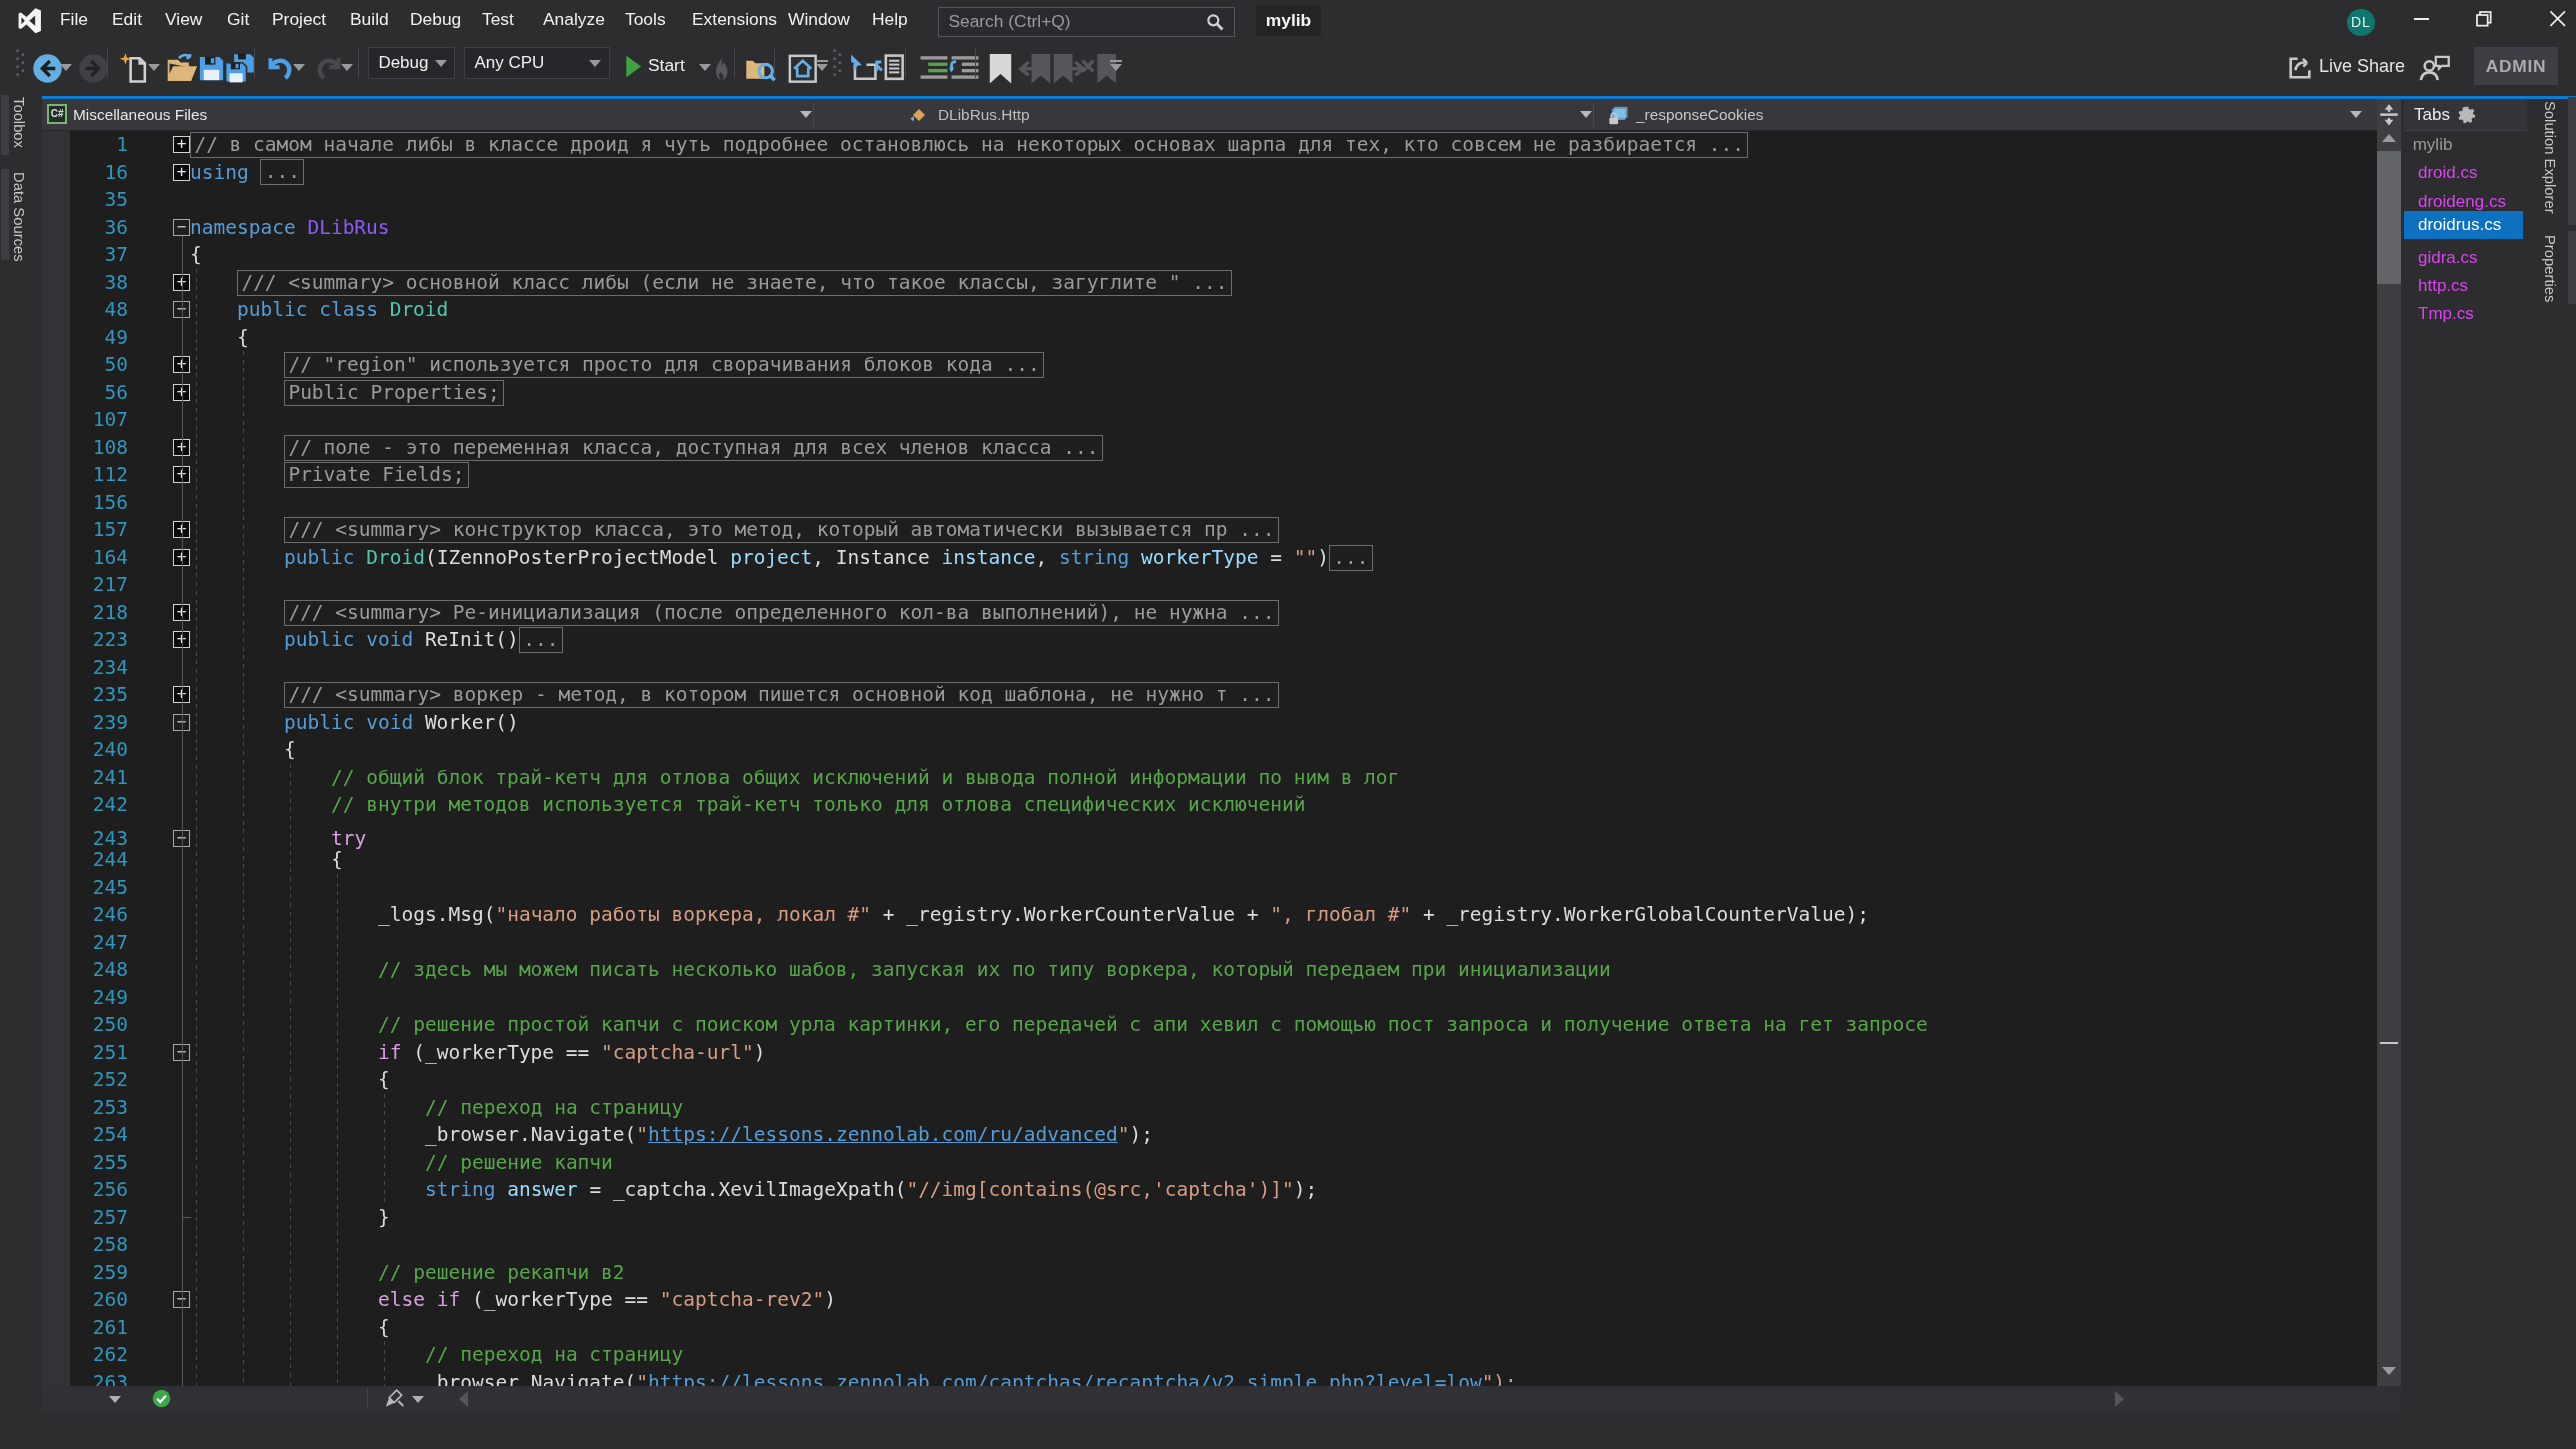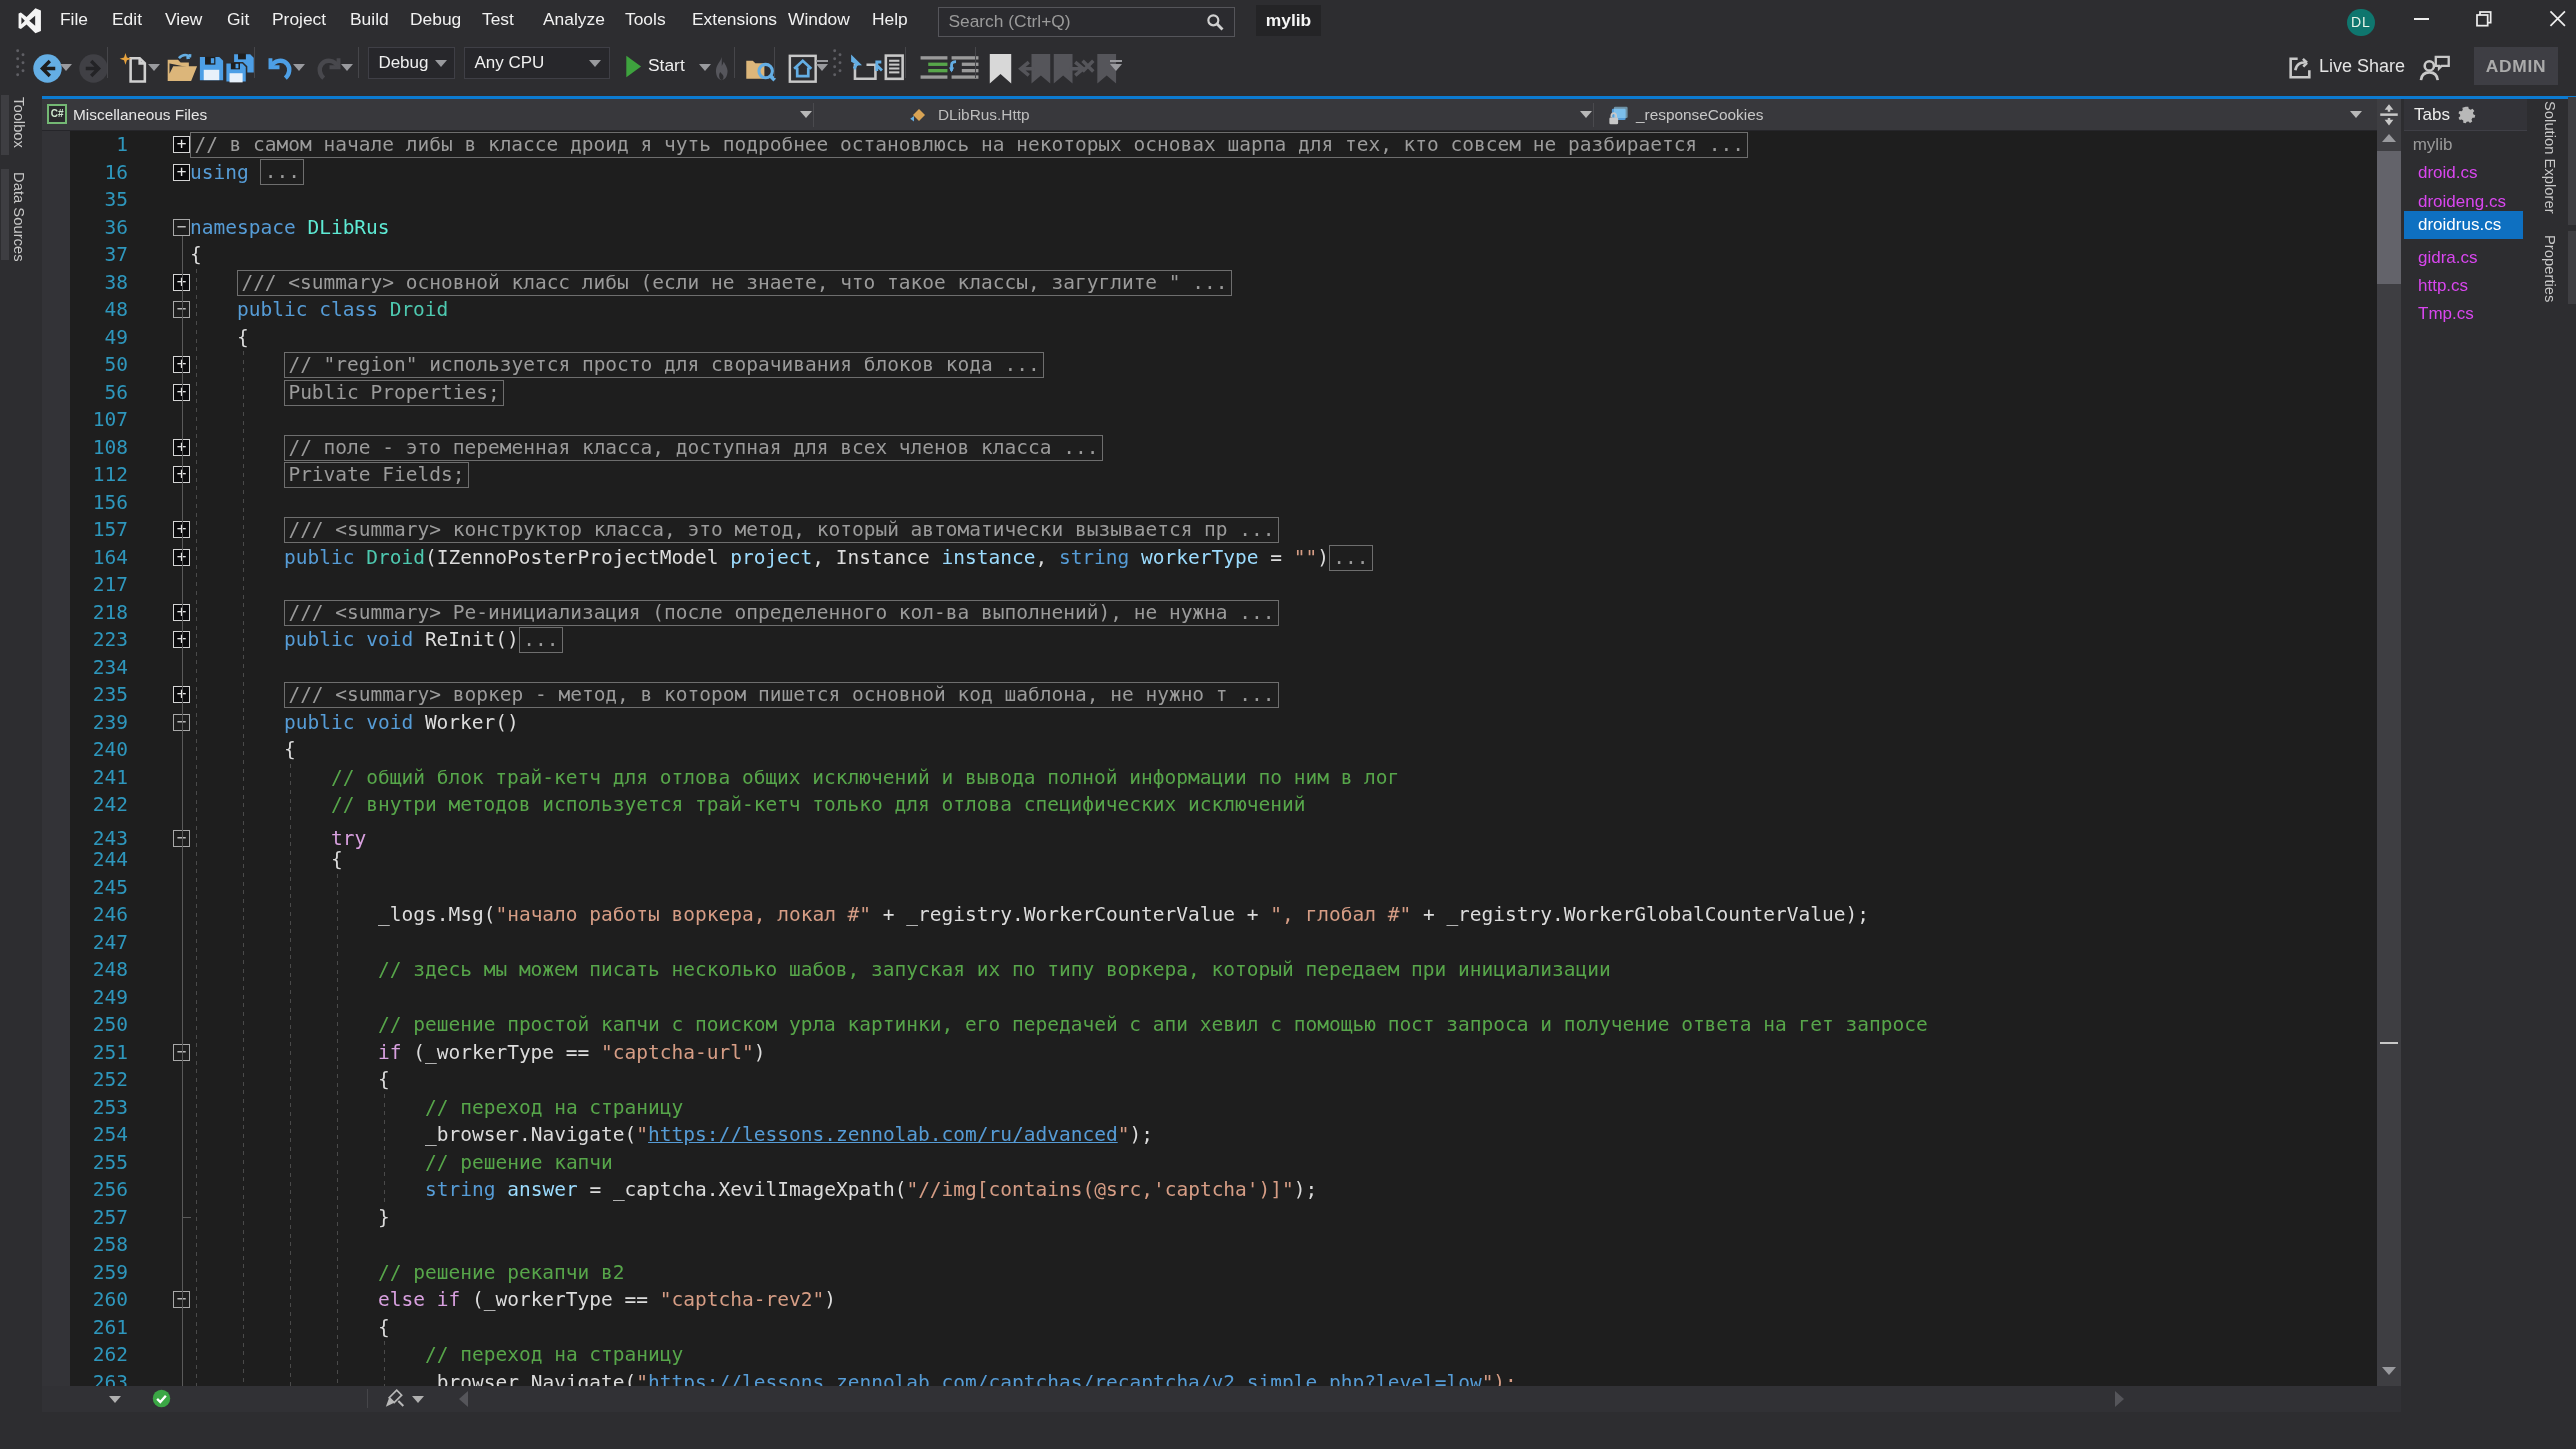--- a/index.html
+++ b/index.html
@@ -330,21 +330,21 @@
     <span class="nav-text" style="left:1594px;color:#C8C8C8">_responseCookies</span>
     <div class="caret abs" style="left:2308px;top:12px;border-top-color:#B8B8B8"></div>
   </div>
 
   <div class="editor">
     <div class="indicator-margin"></div>
     <div id="editor-rows">
         <div class="code-row" style="top: 0px;"><div class="lnum">1</div><div class="fold-glyph plus">+</div><div class="code-text" style="left: 148px;"><span class="fold-box"><span style="color: rgb(155, 155, 155);">// в самом начале либы в классе дроид я чуть подробнее остановлюсь на некоторых основах шарпа для тех, кто совсем не разбирается ...</span></span></div></div>
         <div class="code-row" style="top: 27.5px;"><div class="lnum">16</div><div class="fold-glyph plus">+</div><div class="code-text" style="left: 148px;"><span style="color: rgb(86, 156, 214);">using</span><span style="color: rgb(220, 220, 220);"> </span><span class="fold-box"><span style="color: rgb(155, 155, 155);">...</span></span></div></div>
         <div class="code-row" style="top: 55px;"><div class="lnum">35</div><div class="code-text" style="left: 148px;"></div></div>
-        <div class="code-row" style="top: 83px;"><div class="lnum">36</div><div class="fold-glyph minus">−</div><div class="code-text" style="left: 148px;"><span style="color: rgb(86, 156, 214);">namespace</span><span style="color: #5eead4;"> DLibRus</span></div></div>
+        <div class="code-row" style="top: 83px;"><div class="lnum">36</div><div class="fold-glyph minus">−</div><div class="code-text" style="left: 148px;"><span style="color: rgb(86, 156, 214);">namespace</span><span style="color: #8b5cf6;"> DLibRus</span></div></div>
         <div class="code-row" style="top: 110px;"><div class="lnum">37</div><div class="code-text" style="left: 148px;"><span style="color: rgb(220, 220, 220);">{</span></div></div>
         <div class="code-row" style="top: 138px;"><div class="lnum">38</div><div class="fold-glyph plus">+</div><div class="code-text" style="left: 195px;"><span class="fold-box"><span style="color: rgb(155, 155, 155);">/// &lt;summary&gt; основной класс либы (если не знаете, что такое классы, загуглите " ...</span></span></div></div>
         <div class="code-row" style="top: 165px;"><div class="lnum">48</div><div class="fold-glyph minus">−</div><div class="code-text" style="left: 195px;"><span style="color: rgb(86, 156, 214);">public class</span><span style="color: rgb(220, 220, 220);"> </span><span style="color: rgb(78, 201, 176);">Droid</span></div></div>
         <div class="code-row" style="top: 193px;"><div class="lnum">49</div><div class="code-text" style="left: 195px;"><span style="color: rgb(220, 220, 220);">{</span></div></div>
         <div class="code-row" style="top: 220px;"><div class="lnum">50</div><div class="fold-glyph plus">+</div><div class="code-text" style="left: 242px;"><span class="fold-box"><span style="color: rgb(155, 155, 155);">// "region" используется просто для сворачивания блоков кода ...</span></span></div></div>
         <div class="code-row" style="top: 248px;"><div class="lnum">56</div><div class="fold-glyph plus">+</div><div class="code-text" style="left: 242px;"><span class="fold-box"><span style="color: rgb(155, 155, 155);">Public Properties;</span></span></div></div>
         <div class="code-row" style="top: 275px;"><div class="lnum">107</div><div class="code-text" style="left: 148px;"></div></div>
         <div class="code-row" style="top: 303px;"><div class="lnum">108</div><div class="fold-glyph plus">+</div><div class="code-text" style="left: 242px;"><span class="fold-box"><span style="color: rgb(155, 155, 155);">// поле - это переменная класса, доступная для всех членов класса ...</span></span></div></div>
         <div class="code-row" style="top: 330px;"><div class="lnum">112</div><div class="fold-glyph plus">+</div><div class="code-text" style="left: 242px;"><span class="fold-box"><span style="color: rgb(155, 155, 155);">Private Fields;</span></span></div></div>
         <div class="code-row" style="top: 358px;"><div class="lnum">156</div><div class="code-text" style="left: 148px;"></div></div>

